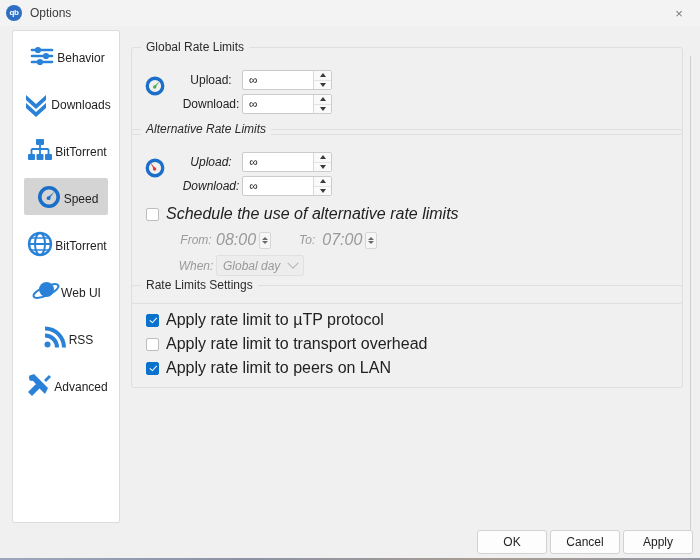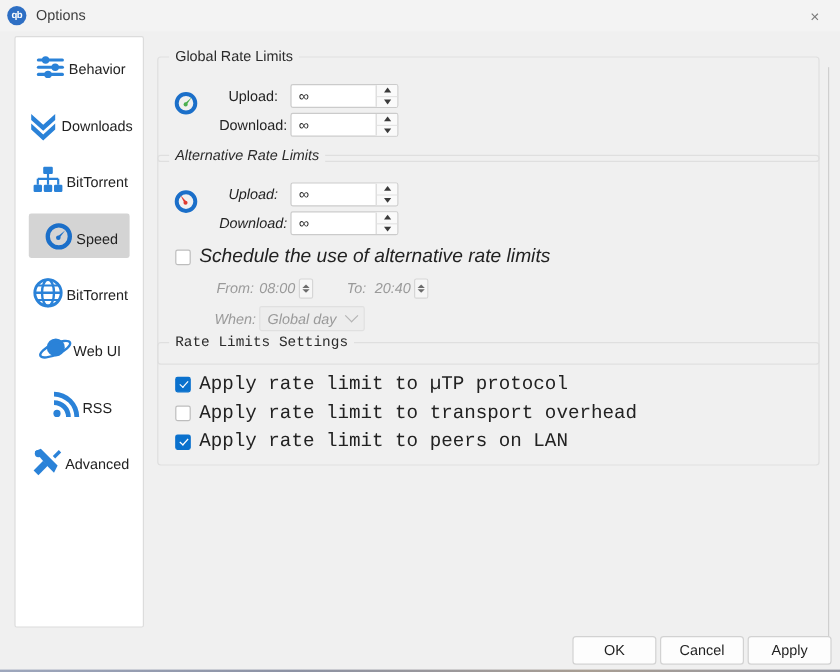--- a/index.html
+++ b/index.html
@@ -128,21 +128,21 @@
     left: 9px; top: -8px;
     background: #f0f0f0;
     padding: 0 5px;
     font-size: 12px;
     color: #2b2b2b;
     white-space: nowrap;
   }
 
   #group-global  { left: 0;  top: 17px;  width: 552px; height: 88px; }
   #group-alt     { left: 0;  top: 99px;  width: 552px; height: 175px; font-style: italic; }
-  #group-ratelim { left: 0;  top: 255px; width: 552px; height: 103px; font-family: Liberation Mono, monospace; }
+  #group-ratelim { left: 0;  top: 255px; width: 552px; height: 103px; }
 
   
   .speed-badge {
     position: absolute;
     width: 24px; height: 24px;
   }
 
   .field-row {
     position: absolute;
     display: flex;
@@ -241,21 +241,21 @@
   }
 
   
   .dis-text { color: #9a9a9a; margin-left: 16px; }
   .time-box {
     height: 18px;
     display: flex;
     align-items: center;
     background: transparent;
     color: #9a9a9a;
-    font-size: 12px;
+    font-size: 16px;
   }
   .time-spin {
     width: 12px; height: 17px;
     margin-left: 3px;
     border: 1px solid #d6d6d6;
     border-radius: 2px;
     background: #f6f6f6;
     box-sizing: border-box;
     display: flex;
     flex-direction: column;
@@ -559,21 +559,21 @@
         <span class="field-label dis-text" style="width:40px;">From:</span>
         <span class="time-box">
           <span>08:00</span>
           <span class="time-spin">
             <i class="tiny-up"></i>
             <i class="tiny-dn"></i>
           </span>
         </span>
         <span class="field-label dis-text" style="margin-left:28px;">To:</span>
         <span class="time-box" style="margin-left:7px;">
-          <span>20:40</span>
+          <span>07:00</span>
           <span class="time-spin">
             <i class="tiny-up"></i>
             <i class="tiny-dn"></i>
           </span>
         </span>
       </div>
 
       <div class="field-row" style="left:28px; top:125px;">
         <span class="field-label dis-text" style="width:40px;">When:</span>
         <span class="combo">

